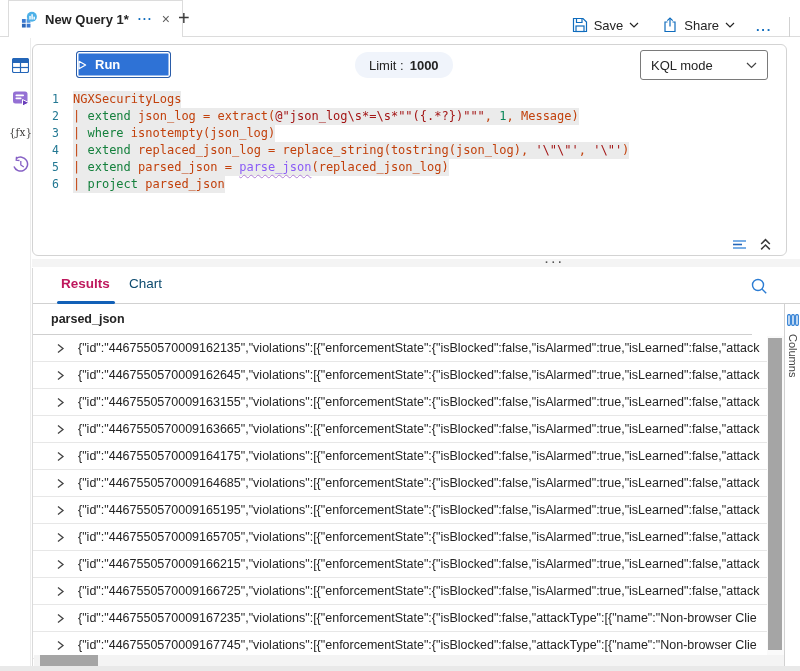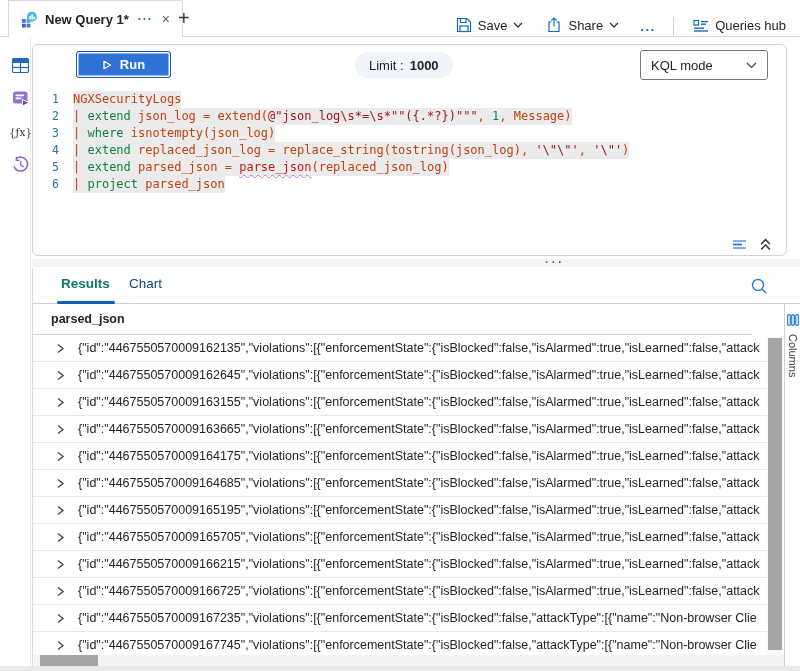--- a/index.html
+++ b/index.html
@@ -20,49 +20,49 @@
   .tb-divider { width:1px; height:20px; background:#d1d1d1; margin:0 4px; }
   .blue-dots { color:#0f6cbd; font-weight:bold; letter-spacing:1px; font-size:13px; padding:0 6px; cursor:pointer; }
 
   
   .rail { position:absolute; left:0; top:37px; width:31px; height:634px; background:#fff; border-right:1px solid #ececec; }
   .rail-icon { width:41px; height:33px; display:flex; align-items:center; justify-content:center; cursor:pointer; }
   .fx-glyph { font-size:10.5px; color:#3b3a39; font-family:"DejaVu Serif", serif; }
 
   
   .query-card { position:absolute; left:32px; top:44px; width:755px; height:212px; border:1px solid #d3d3d3; border-radius:6px; background:#fff; }
-  .run-btn { position:absolute; left:43px; top:6px; width:95px; height:27px; background:#2e72d6; border:1px solid #2a5ca8; box-shadow:inset 0 0 0 1.5px #fff; border-radius:3px; color:#fff; font-size:13px; font-weight:bold; display:flex; align-items:center; justify-content:center; gap:8px; cursor:pointer; }
+  .run-btn { position:absolute; left:43px; top:6px; width:95px; height:27px; background:#2e72d6; border:1px solid #2a5ca8; box-shadow:inset 0 0 0 1.5px #fff; border-radius:3px; color:#fff; font-size:13px; font-weight:bold; display:flex; align-items:center; justify-content:flex-start; gap:8px; cursor:pointer; }
   .pill { position:absolute; top:7px; height:26px; background:#f0f4fb; border-radius:13px; display:flex; align-items:center; gap:6px; padding:0 14px; font-size:13px; color:#242424; white-space:nowrap; cursor:pointer; }
   .pill b { font-weight:bold; }
   .pill.time { left:153px; }
   .pill.limit { left:322px; }
   .mode-select { position:absolute; right:18px; top:5px; width:128px; height:30px; border:1px solid #7a7a7a; border-radius:3px; background:#fff; display:flex; align-items:center; justify-content:space-between; padding:0 10px; font-size:13px; cursor:pointer; }
 
   
   .editor { position:absolute; left:0; top:46px; right:2px; }
   .code-line { display:flex; height:17px; line-height:17px; font-family:"DejaVu Sans Mono", monospace; font-size:12px; cursor:text; }
   .gutter { width:40px; text-align:right; padding-right:14px; color:#237893; font-size:11.5px; flex:none; }
   .code-sel { background:#ebebeb; white-space:pre; }
   .tk-plain { color:#c2410c; }
   .tk-kw { color:#15803d; }
   .tk-str { color:#a31515; }
   .tk-num { color:#098658; }
-  .tk-fn-warn { color:#b91c1c; text-decoration:underline wavy #b180d7; text-decoration-thickness:1px; text-underline-offset:3px; }
+  .tk-fn-warn { color:#8b5cf6; text-decoration:underline wavy #b180d7; text-decoration-thickness:1px; text-underline-offset:3px; }
   .editor-corner { position:absolute; right:14px; bottom:4px; display:flex; align-items:center; gap:9px; }
   .editor-corner .ic { cursor:pointer; display:flex; }
 
   
   .splitter { position:absolute; left:32px; top:259px; width:768px; height:8px; background:#f4f4f4; }
   .splitter .dots { position:absolute; left:513px; top:-3px; color:#555; font-size:11px; font-weight:bold; letter-spacing:3px; cursor:row-resize; }
 
   
   .results { position:absolute; left:32px; top:268px; width:768px; height:403px; border-left:1px solid #dadada; background:#fff; }
   .res-tabs { position:absolute; left:0; top:0; right:0; height:36px; border-bottom:1px solid #d1d1d1; }
   .res-tab { position:absolute; top:8px; font-size:13.5px; cursor:pointer; }
-  .res-tab.active { left:28px; font-weight:bold; color:#0f766e; }
+  .res-tab.active { left:28px; font-weight:bold; color:#be185d; }
   .res-tab.inactive { left:96px; color:#0c4a6e; }
   .tab-underline { position:absolute; left:24px; top:33px; width:58px; height:3px; background:#1160b7; border-radius:2px; }
   .res-search { position:absolute; right:32px; top:9px; cursor:pointer; }
 
   .grid-header { position:absolute; left:0; top:36px; right:48px; height:31px; border-bottom:1px solid #cfcfcf; display:flex; align-items:center; padding-left:18px; font-size:12.5px; font-weight:bold; }
   .grid-rows { position:absolute; left:0; top:67px; width:734px; overflow:hidden; }
   .grid-row { height:27px; border-bottom:1px solid #e7e7e7; display:flex; align-items:center; padding-left:23px; cursor:pointer; background:#fff; }
   .row-chev { flex:none; display:flex; margin-right:13px; }
   .row-text { font-size:12.5px; color:#242424; white-space:nowrap; overflow:hidden; }
 
@@ -122,32 +122,20 @@
             <path d="M5.3 3.6 L8 1 L10.7 3.6"></path>
           </svg>
         </span>
         <span>Share</span>
         <svg width="10" height="6" viewBox="0 0 10 6">
             <path d="M1 1 L5 5 L9 1" stroke="#242424" stroke-width="1.2" fill="none"></path>
           </svg>
       </span>
       <span class="blue-dots">···</span>
       <span class="tb-divider"></span>
-      <span class="tb-btn">
-        <span style="display:flex;">
-          <svg width="16" height="14" viewBox="0 0 16 14">
-            <rect x="1" y="1.5" width="4.5" height="4.5" fill="none" stroke="#0f6cbd" stroke-width="1.2"></rect>
-            <line x1="8" y1="2.6" x2="15" y2="2.6" stroke="#0f6cbd" stroke-width="1.4"></line>
-            <line x1="8" y1="5.2" x2="13" y2="5.2" stroke="#0f6cbd" stroke-width="1.4"></line>
-            <line x1="1" y1="9.2" x2="11" y2="9.2" stroke="#0f6cbd" stroke-width="1.4"></line>
-            <line x1="1" y1="12" x2="15" y2="12" stroke="#0f6cbd" stroke-width="1.4"></line>
-          </svg>
-        </span>
-        <span>Queries hub</span>
-      </span>
     </div>
   </div>
 
   <div class="rail">
     <div style="height:12px;"></div>
     <div class="rail-icon">
       <svg width="17" height="15" viewBox="0 0 17 15">
         <rect x="0.5" y="0.5" width="16" height="14" rx="1.5" fill="none" stroke="#2466b8" stroke-width="1.2"></rect>
         <rect x="1" y="1" width="15" height="4" fill="#2466b8"></rect>
         <line x1="8.5" y1="5" x2="8.5" y2="14.5" stroke="#2466b8" stroke-width="1.2"></line>
@@ -192,21 +180,21 @@
         </svg>
     </div>
 
     <div class="editor">
         <div class="code-line">
           <span class="gutter">1</span>
           <span class="code-sel"><span class="tk-plain">NGXSecurityLogs</span></span>
         </div>
         <div class="code-line">
           <span class="gutter">2</span>
-          <span class="code-sel"><span class="tk-plain">| </span><span class="tk-kw">extend</span><span class="tk-plain"> json_log = extend(</span><span class="tk-str">@"json_log\s*=\s*""({.*?})"""</span><span class="tk-plain">, </span><span class="tk-num">1</span><span class="tk-plain">, Message)</span></span>
+          <span class="code-sel"><span class="tk-plain">| </span><span class="tk-kw">extend</span><span class="tk-plain"> json_log = extract(</span><span class="tk-str">@"json_log\s*=\s*""({.*?})"""</span><span class="tk-plain">, </span><span class="tk-num">1</span><span class="tk-plain">, Message)</span></span>
         </div>
         <div class="code-line">
           <span class="gutter">3</span>
           <span class="code-sel"><span class="tk-plain">| </span><span class="tk-kw">where</span><span class="tk-plain"> isnotempty(json_log)</span></span>
         </div>
         <div class="code-line">
           <span class="gutter">4</span>
           <span class="code-sel"><span class="tk-plain">| </span><span class="tk-kw">extend</span><span class="tk-plain"> replaced_json_log = replace_string(tostring(json_log), </span><span class="tk-str">'\"\"'</span><span class="tk-plain">, </span><span class="tk-str">'\"'</span><span class="tk-plain">)</span></span>
         </div>
         <div class="code-line">

